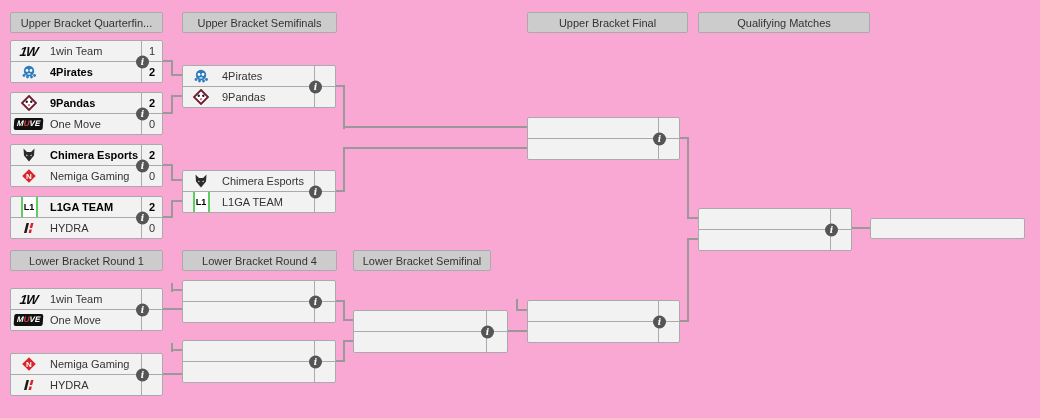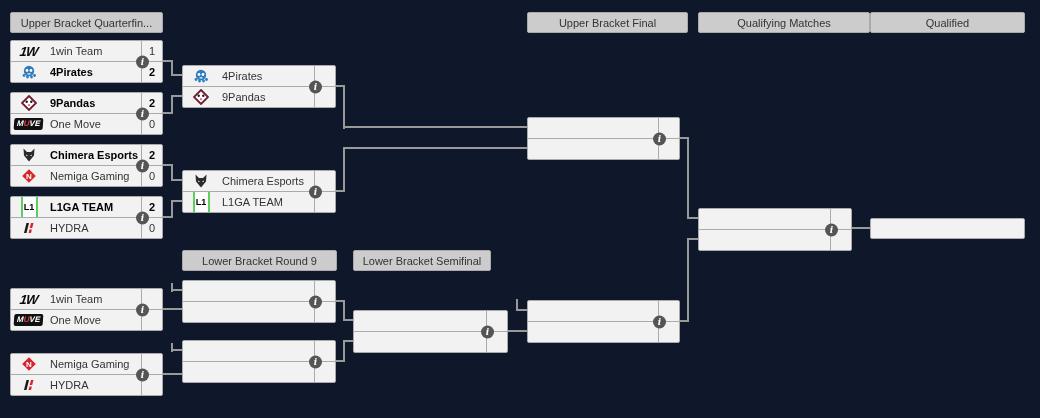--- a/index.html
+++ b/index.html
@@ -1,16 +1,16 @@
 <!DOCTYPE html>
 <html><head>
 <meta charset="utf-8">
 <style>
   html,body{margin:0;padding:0;background:#fff;font-family:"Liberation Sans",sans-serif;}
-  .stage{position:relative;width:1040px;height:418px;background:#0f172a;overflow:hidden;}
+  .stage{position:relative;width:1040px;height:418px;background:#f9a8d4;overflow:hidden;}
 
   .hdr{position:absolute;height:21px;background:#cccccc;border:1px solid #aaaaaa;border-radius:2px;
        box-sizing:border-box;font-size:11px;color:#333;display:flex;align-items:center;justify-content:center;
        white-space:nowrap;overflow:hidden;}
 
   .match{position:absolute;height:43px;border:1px solid #aaaaaa;background:#f2f2f2;box-sizing:border-box;
          border-radius:2px;z-index:2;}
   .slot{height:20px;display:flex;align-items:center;box-sizing:border-box;}
   .slot.first{border-bottom:1px solid #aaaaaa;height:21px;}
   .tname{flex:1;font-size:11px;color:#333;white-space:nowrap;overflow:hidden;padding-left:3px;}
@@ -36,24 +36,25 @@
   .lg-move .w{color:#fff;}.lg-move .r{color:#e04040;}
   .lg-l1{width:17px;height:27px;border:2px solid #5ecf5e;border-radius:2px;background:#fff;color:#000;
          font-weight:bold;font-size:9px;display:flex;align-items:center;justify-content:center;box-sizing:border-box;}
 </style>
 </head>
 <body>
 
 <div class="stage">
 
   <div class="hdr" style="left:10px;top:12px;width:153px">Upper Bracket Quarterfin...</div>
+  <div class="hdr" style="left:182px;top:12px;width:155px">Upper Bracket Semifinals</div>
   <div class="hdr" style="left:527px;top:12px;width:161px">Upper Bracket Final</div>
   <div class="hdr" style="left:698px;top:12px;width:172px">Qualifying Matches</div>
-  <div class="hdr" style="left:870px;top:12px;width:155px">Qualified</div>
-  <div class="hdr" style="left:182px;top:250px;width:155px">Lower Bracket Round 9</div>
+  <div class="hdr" style="left:10px;top:250px;width:153px">Lower Bracket Round 1</div>
+  <div class="hdr" style="left:182px;top:250px;width:155px">Lower Bracket Round 4</div>
   <div class="hdr" style="left:353px;top:250px;width:138px">Lower Bracket Semifinal</div>
 
   <div>
     <div class="ln" style="left:145px;top:60px;width:28px;height:2px"></div>
     <div class="ln" style="left:171px;top:60px;width:2px;height:16px"></div>
     <div class="ln" style="left:171px;top:74px;width:11px;height:2px"></div>
     <div class="ln" style="left:145px;top:112px;width:28px;height:2px"></div>
     <div class="ln" style="left:171px;top:95px;width:2px;height:19px"></div>
     <div class="ln" style="left:171px;top:95px;width:11px;height:2px"></div>
     <div class="ln" style="left:145px;top:164px;width:28px;height:2px"></div>

